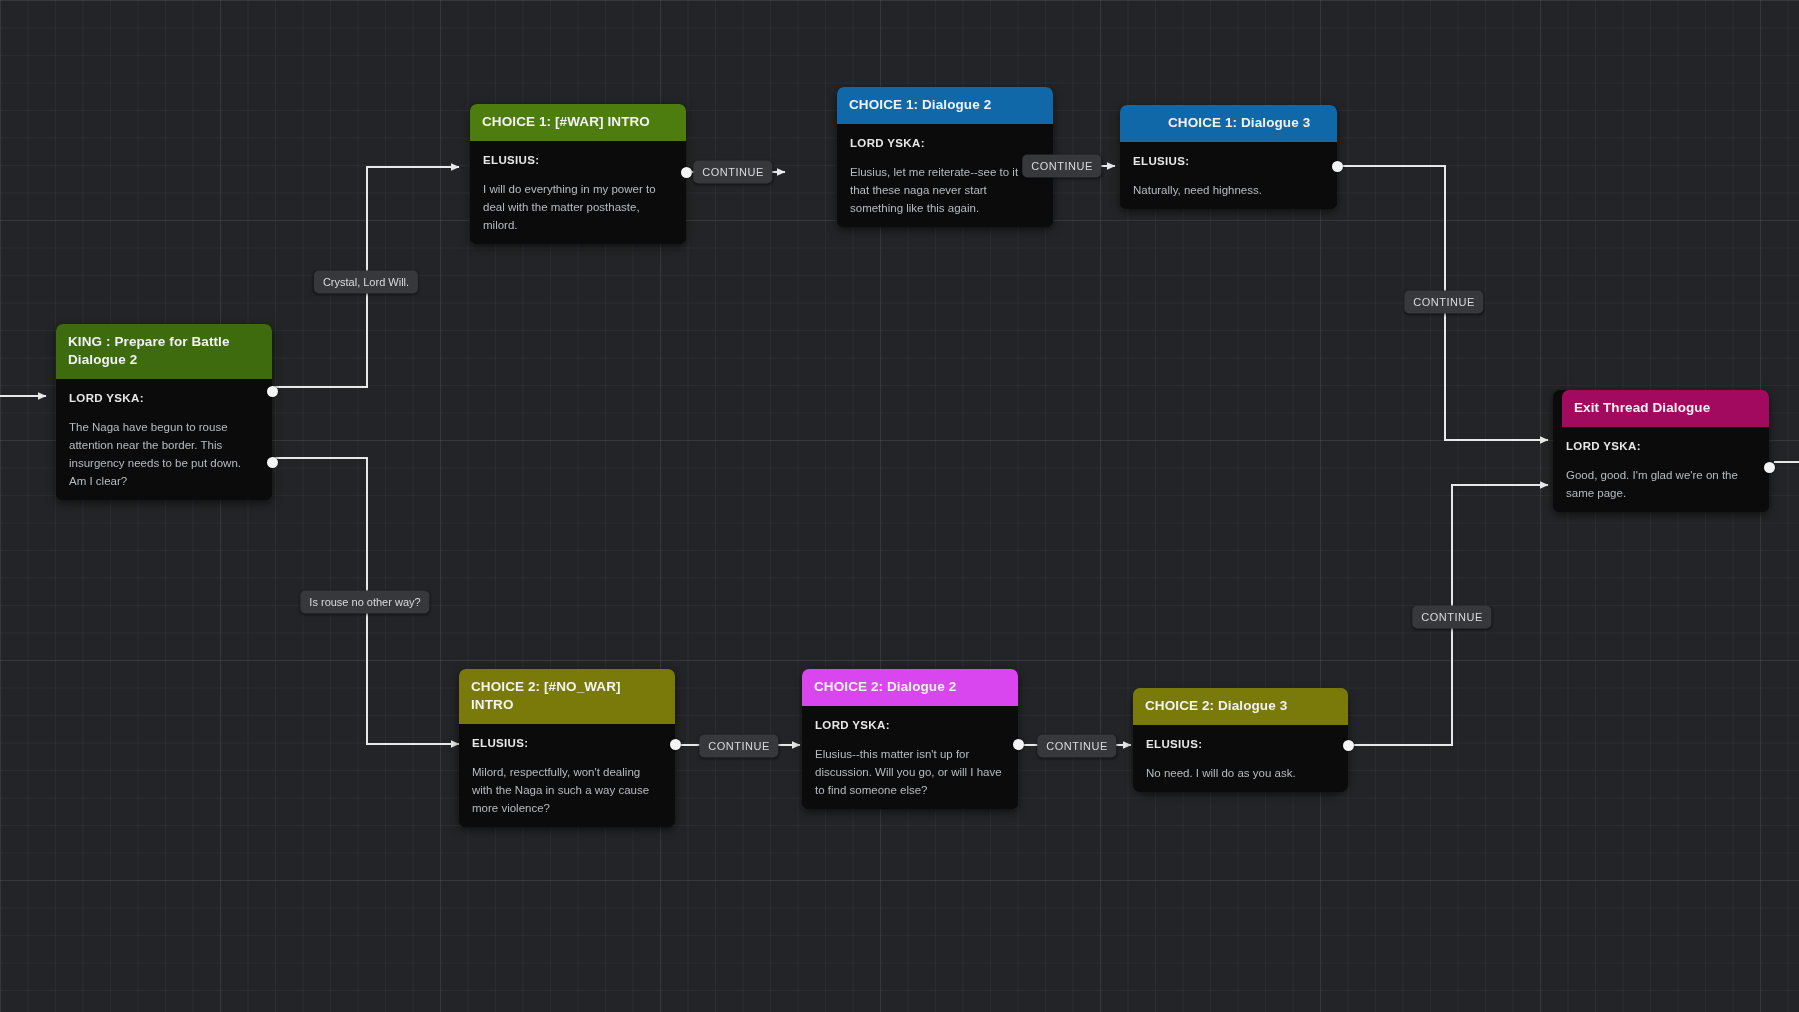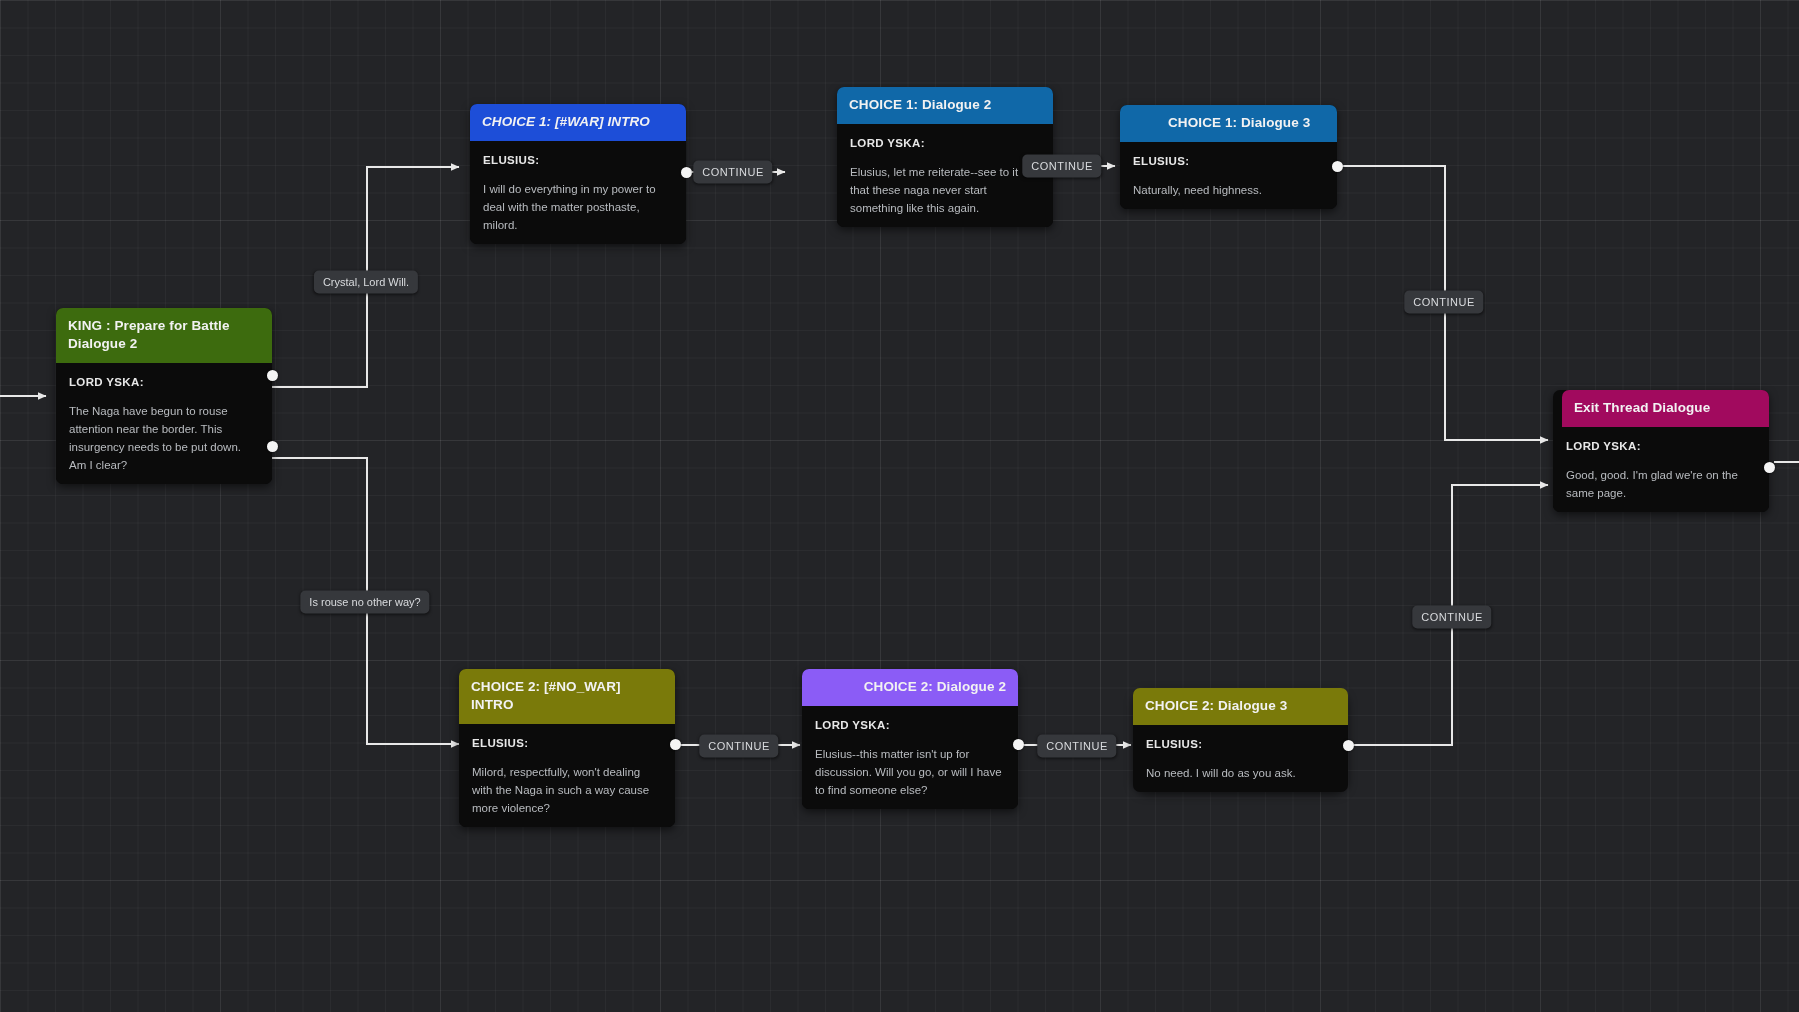--- a/index.html
+++ b/index.html
@@ -107,32 +107,32 @@
 
     <path d="M676,745 L800,745" stroke="#e8e8e8" stroke-width="2" fill="none" marker-end="url(#arrow)"></path>
 
     <path d="M1018,745 L1131,745" stroke="#e8e8e8" stroke-width="2" fill="none" marker-end="url(#arrow)"></path>
 
     <path d="M1348,745 L1452,745 L1452,485 L1548,485" stroke="#e8e8e8" stroke-width="2" fill="none" marker-end="url(#arrow)"></path>
 
     <path d="M1774,462 L1799,462" stroke="#e8e8e8" stroke-width="2" fill="none"></path>
   </svg>
 
-  <div class="node" style="left:56px; top:308px; width:216px;">
+  <div class="node" style="left:56px; top:324px; width:216px;">
     <div class="node-header" style="background:#3d6b0e;">KING : Prepare for Battle Dialogue 2</div>
     <div class="node-body">
       <div class="speaker">LORD YSKA:</div>
       <div class="line">The Naga have begun to rouse attention near the border. This insurgency needs to be put down. Am I clear?</div>
     </div>
     <div class="port" style="right:-6px; top:62px;"></div>
     <div class="port" style="right:-6px; top:133px;"></div>
   </div>
 
   <div class="node" style="left:470px; top:104px; width:216px;">
-    <div class="node-header" style="background:#1d4ed8;font-style:italic;">CHOICE 1: [#WAR] INTRO</div>
+    <div class="node-header" style="background:#4d7c0f;">CHOICE 1: [#WAR] INTRO</div>
     <div class="node-body">
       <div class="speaker">ELUSIUS:</div>
       <div class="line">I will do everything in my power to deal with the matter posthaste, milord.</div>
     </div>
     <div class="port" style="right:-6px; top:63px;"></div>
   </div>
 
   <div class="node" style="left:789px; top:87px; width:216px;margin-left:48px;">
     <div class="node-header" style="background:#1068a8;">CHOICE 1: Dialogue 2</div>
     <div class="node-body">
@@ -154,21 +154,21 @@
   <div class="node" style="left:459px; top:669px; width:216px;">
     <div class="node-header" style="background:#7a7a0a;">CHOICE 2: [#NO_WAR] INTRO</div>
     <div class="node-body">
       <div class="speaker">ELUSIUS:</div>
       <div class="line">Milord, respectfully, won't dealing with the Naga in such a way cause more violence?</div>
     </div>
     <div class="port" style="right:-6px; top:70px;"></div>
   </div>
 
   <div class="node" style="left:802px; top:669px; width:216px;">
-    <div class="node-header" style="background:#8b5cf6;text-align:right;">CHOICE 2: Dialogue 2</div>
+    <div class="node-header" style="background:#d946ef;">CHOICE 2: Dialogue 2</div>
     <div class="node-body">
       <div class="speaker">LORD YSKA:</div>
       <div class="line">Elusius--this matter isn't up for discussion. Will you go, or will I have to find someone else?</div>
     </div>
     <div class="port" style="right:-6px; top:70px;"></div>
   </div>
 
   <div class="node" style="left:1133px; top:688px; width:215px;border-radius:15px;">
     <div class="node-header" style="background:#7a7a0a;">CHOICE 2: Dialogue 3</div>
     <div class="node-body">

